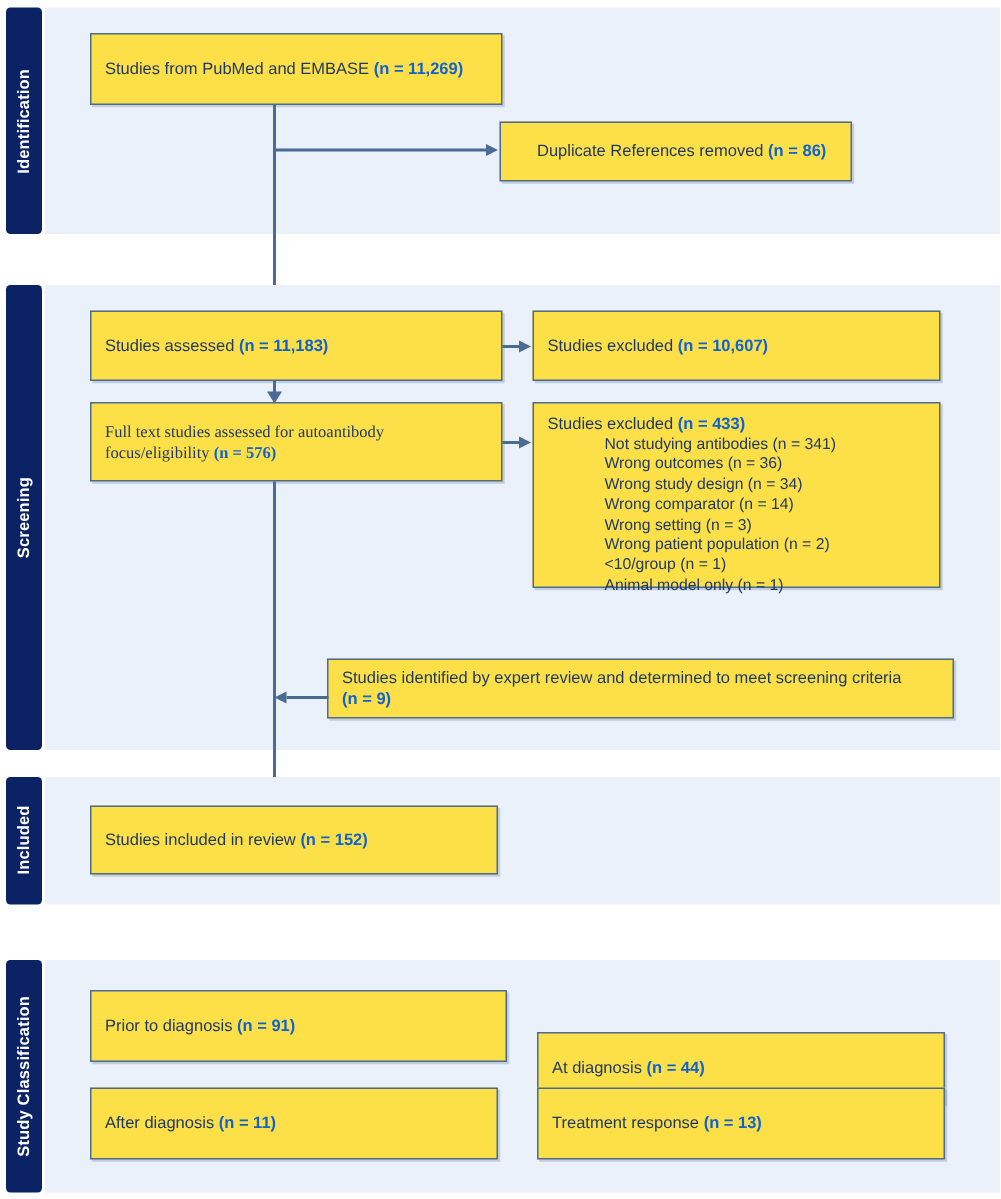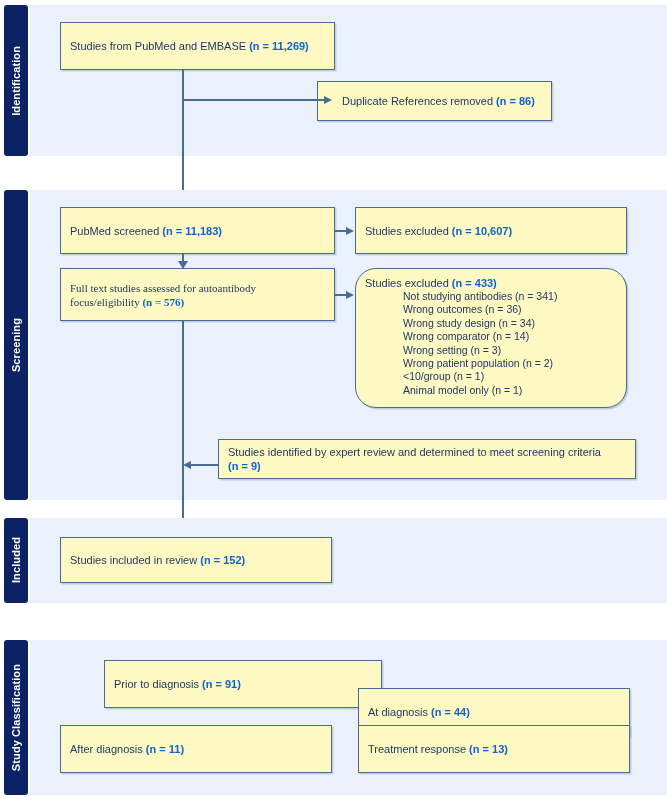--- a/index.html
+++ b/index.html
@@ -41,21 +41,21 @@
     writing-mode: vertical-rl;
     transform: rotate(180deg);
     white-space: nowrap;
     display: block;
   }
 
   
   .box {
     position: absolute;
     box-sizing: border-box;
-    background: #fef9c3;
+    background: #fde047;
     border: 1.4px solid #4a6b93;
     color: #1f3864;
     font-size: 11px;
     line-height: 14px;
     padding: 7px 9px;
     display: flex;
     flex-direction: column;
     justify-content: center;
     box-shadow: 1.5px 1.5px 0 rgba(120,140,170,0.35);
   }
@@ -112,39 +112,39 @@
   <div class="band-label" style="left:4px; top:5px; width:24px; height:151px;">
     <span>Identification</span>
   </div>
 
   <div class="box" style="left:60px; top:22px; width:275px; height:48px;">
     <div class="ln">
       <span>Studies from PubMed and EMBASE </span><span class="n">(n = 11,269)</span>
     </div>
   </div>
 
-  <div class="box" style="left:317px; top:81px; width:235px; height:40px;padding-left:24px;">
+  <div class="box" style="left:333px; top:81px; width:235px; height:40px;padding-left:24px;">
     <div class="ln">
       <span>Duplicate References removed </span><span class="n">(n = 86)</span>
     </div>
   </div>
 
   <div class="vline" style="left:182px; top:70px; height:136px;"></div>
   <div class="hline" style="left:182px; top:99px; width:142px;"></div>
   <div class="arrow right" style="left:324px; top:95.5px;"></div>
   <div class="arrow down" style="left:178px; top:203px;"></div>
 
   <div class="band" style="left:30px; top:190px; width:637px; height:310px;"></div>
   <div class="band-label" style="left:4px; top:190px; width:24px; height:310px;">
     <span>Screening</span>
   </div>
 
   <div class="box" style="left:60px; top:207px; width:275px; height:47px;">
     <div class="ln">
-      <span>PubMed screened </span><span class="n">(n = 11,183)</span>
+      <span>Studies assessed </span><span class="n">(n = 11,183)</span>
     </div>
   </div>
 
   <div class="box" style="left:355px; top:207px; width:272px; height:47px;">
     <div class="ln">
       <span>Studies excluded </span><span class="n">(n = 10,607)</span>
     </div>
   </div>
 
   <div class="hline" style="left:335px; top:230px; width:12px;"></div>
@@ -153,21 +153,21 @@
   <div class="box" style="left:60px; top:268px; width:275px; height:53px;font-family:Liberation Serif, serif;">
     <div class="ln">Full text studies assessed for autoantibody</div>
     <div class="ln">
       <span>focus/eligibility </span><span class="n">(n = 576)</span>
     </div>
   </div>
 
   <div class="vline" style="left:182px; top:254px; height:9px;"></div>
   <div class="arrow down" style="left:178px; top:261px;"></div>
 
-  <div class="box" style="left:355px; top:268px; width:272px; height:140px; justify-content:flex-start;border-radius:21px;">
+  <div class="box" style="left:355px; top:268px; width:272px; height:124px; justify-content:flex-start;">
     <div class="ln">
       <span>Studies excluded </span><span class="n">(n = 433)</span>
     </div>
     <ul class="sublist">
       <li>Not studying antibodies (n = 341)</li>
       <li>Wrong outcomes (n = 36)</li>
       <li>Wrong study design (n = 34)</li>
       <li>Wrong comparator (n = 14)</li>
       <li>Wrong setting (n = 3)</li>
       <li>Wrong patient population (n = 2)</li>
@@ -198,21 +198,21 @@
     <div class="ln">
       <span>Studies included in review </span><span class="n">(n = 152)</span>
     </div>
   </div>
 
   <div class="band" style="left:30px; top:640px; width:637px; height:155px;"></div>
   <div class="band-label" style="left:4px; top:640px; width:24px; height:155px;">
     <span>Study Classification</span>
   </div>
 
-  <div class="box" style="left:60px; top:660px; width:278px; height:48px;margin-left:44px;">
+  <div class="box" style="left:60px; top:660px; width:278px; height:48px;">
     <div class="ln">
       <span>Prior to diagnosis </span><span class="n">(n =  91)</span>
     </div>
   </div>
 
   <div class="box" style="left:358px; top:688px; width:272px; height:48px;">
     <div class="ln">
       <span>At diagnosis </span><span class="n">(n = 44)</span>
     </div>
   </div>

